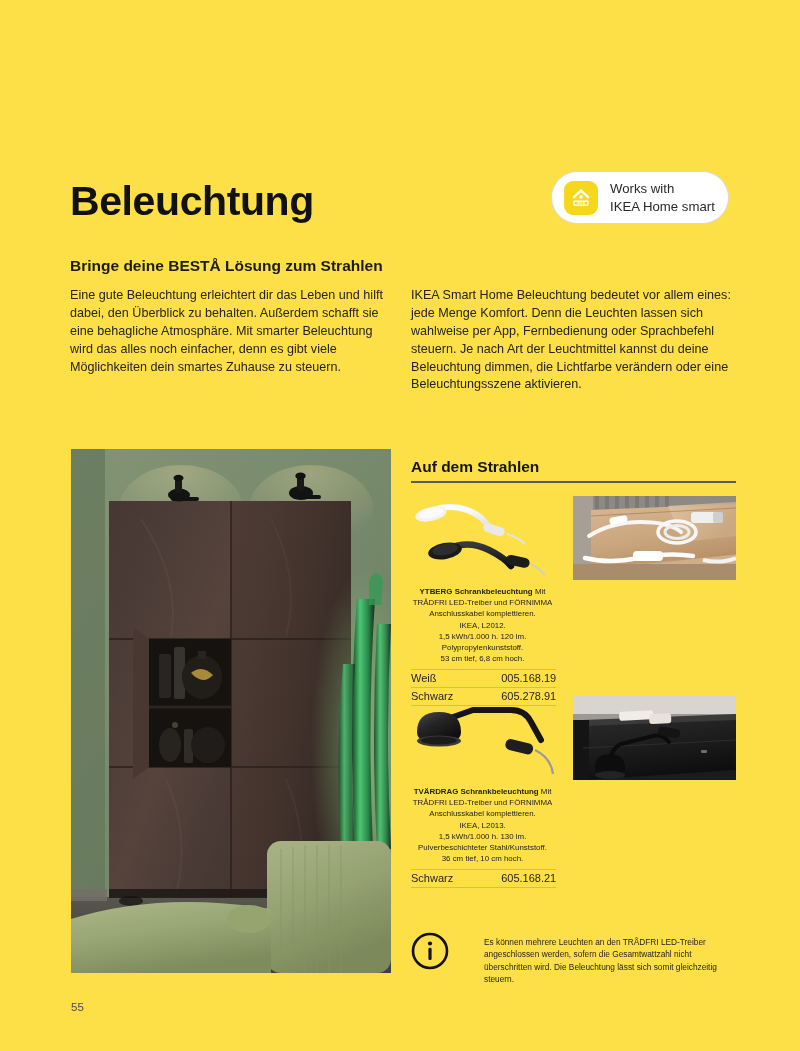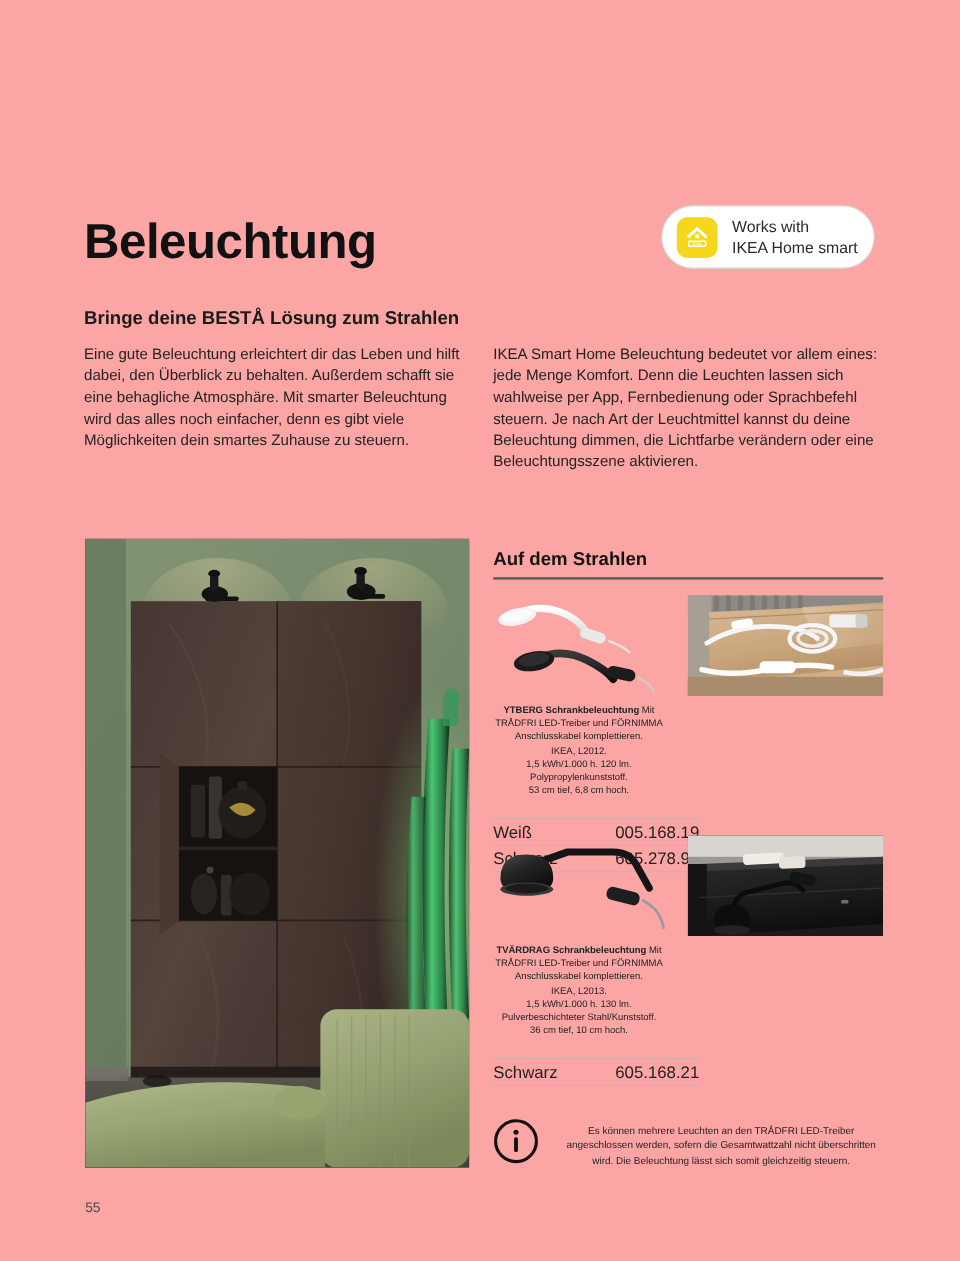--- a/index.html
+++ b/index.html
@@ -8,21 +8,21 @@
     background: #ffffff;
   }
   body {
     font-family: "Liberation Sans", sans-serif;
     color: #1a1a1a;
   }
   .page {
     position: relative;
     width: 800px;
     height: 1051px;
-    background: #fca5a5;
+    background: #fde047;
     overflow: hidden;
   }
 
   
   .title {
     position: absolute;
     left: 70px;
     top: 181px;
     font-size: 41px;
     font-weight: bold;
@@ -153,23 +153,23 @@
     font-size: 7.9px;
     line-height: 1.42;
     color: #222222;
     margin-top: 6px;
     text-align: center;
   }
   .prod-desc b { font-weight: bold; }
 
   .prod-table {
     width: 143px;
-    margin-top: 17px;
+    margin-top: 4px;
     border-collapse: collapse;
-    font-size: 14px;
+    font-size: 11px;
     color: #1f1f1f;
   }
   .prod-table td {
     padding: 2.5px 0 2.5px 0;
     border-bottom: 1px solid #b9b9b9;
   }
   .prod-table tr:first-child td { border-top: 1px solid #b9b9b9; }
   .prod-table td.num { text-align: left; padding-left: 48px; }
 
   
@@ -177,26 +177,25 @@
     position: absolute;
     left: 411px;
     top: 932px;
     width: 325px;
     display: flex;
     align-items: flex-start;
   }
   .note-icon { flex: none; width: 38px; height: 38px; }
   .note-icon svg { display: block; }
   .note-text {
-    margin-left: 17px;
+    margin-left: 35px;
     margin-top: 4px;
     font-size: 8.3px;
     line-height: 1.5;
     color: #1f1f1f;
-    text-align: center;
   }
 
   .page-num {
     position: absolute;
     left: 71px;
     top: 1001px;
     font-size: 11.5px;
     color: #4a4a4a;
   }
 </style>

